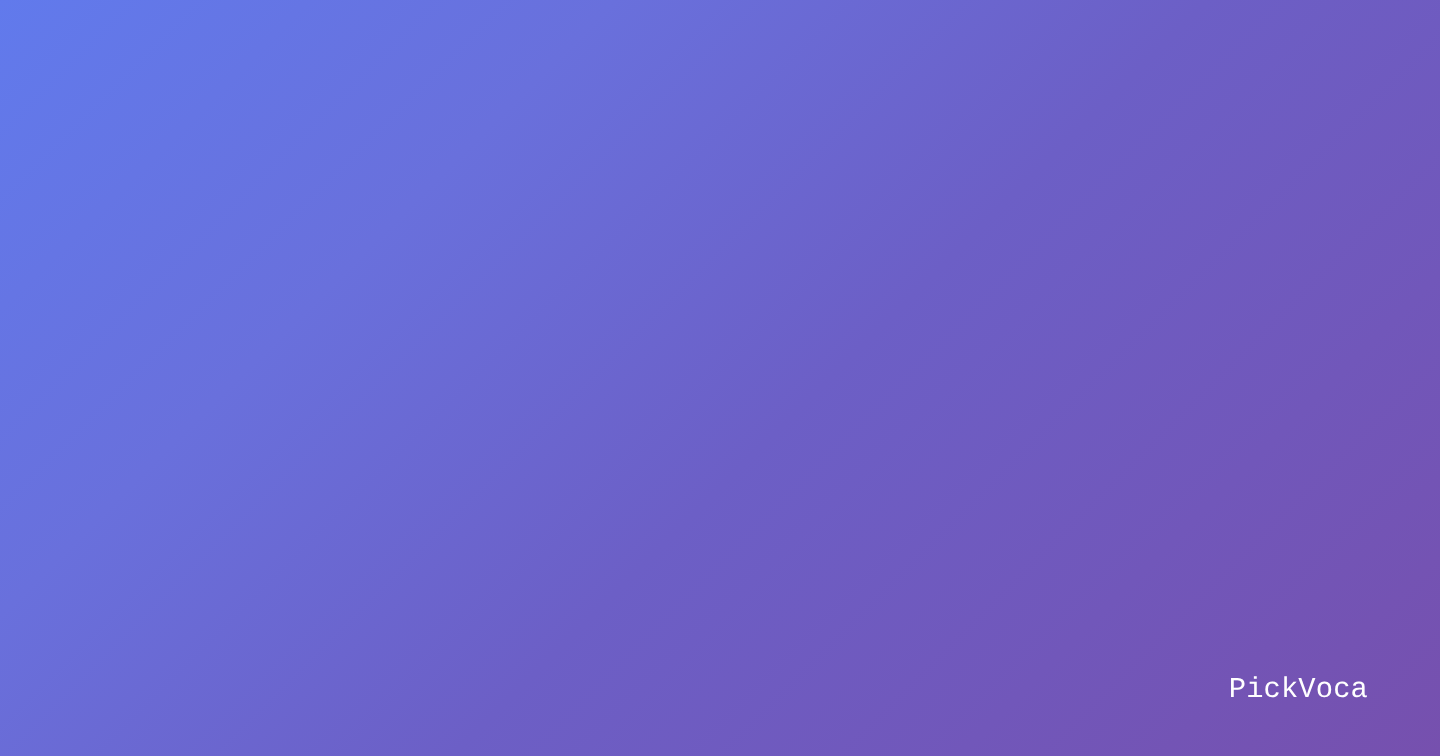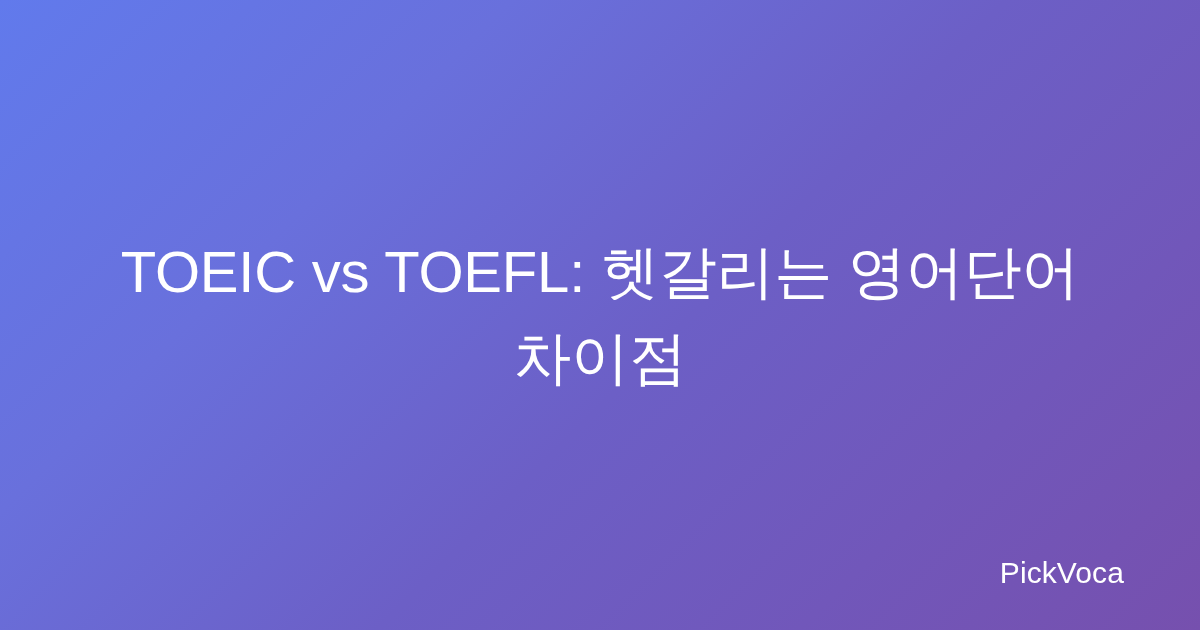--- a/index.html
+++ b/index.html
@@ -49,37 +49,34 @@
     font-weight: 400;
     line-height: 86px;
     letter-spacing: -0.2px;
     word-break: keep-all;
     text-align: center;
   }
 
   
   .brand {
     position: absolute;
-    right: 76px;
+    right: 60px;
     bottom: 42px;
     z-index: 2;
     margin: 0;
     color: #FFFFFF;
-    font-family: Liberation Sans, sans-serif;
-    font-size: 30px;
+    font-family: Liberation Mono, monospace;
+    font-size: 24px;
     font-weight: 400;
     line-height: 1;
     letter-spacing: 0.1px;
     white-space: nowrap;
   }
 </style>
 </head>
 <body>
 
 <div class="og-card">
 
-  <div class="headline-wrap">
-    <h1 class="headline">TOEIC vs TOEFL: 헷갈리는 영어단어 차이점</h1>
-  </div>
 
   <div class="brand">PickVoca</div>
 
 </div>
 
 </body></html>

